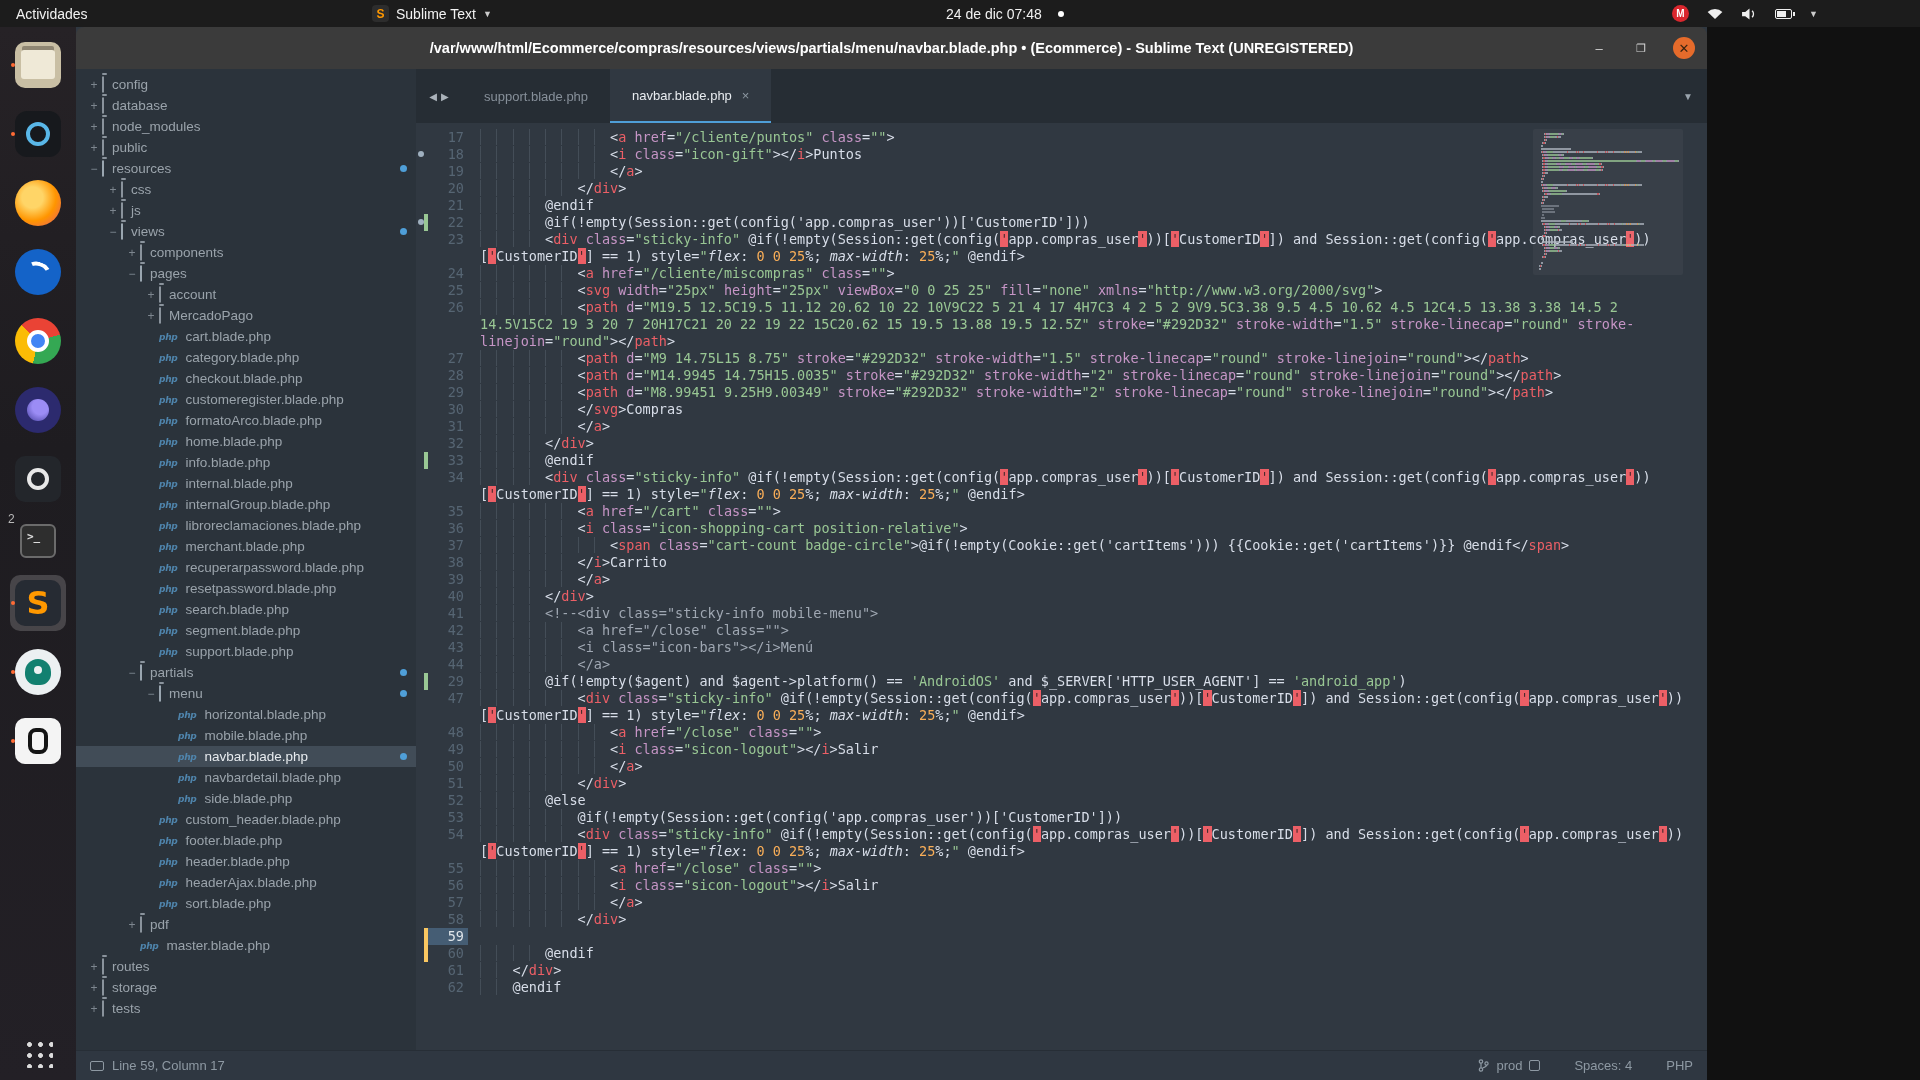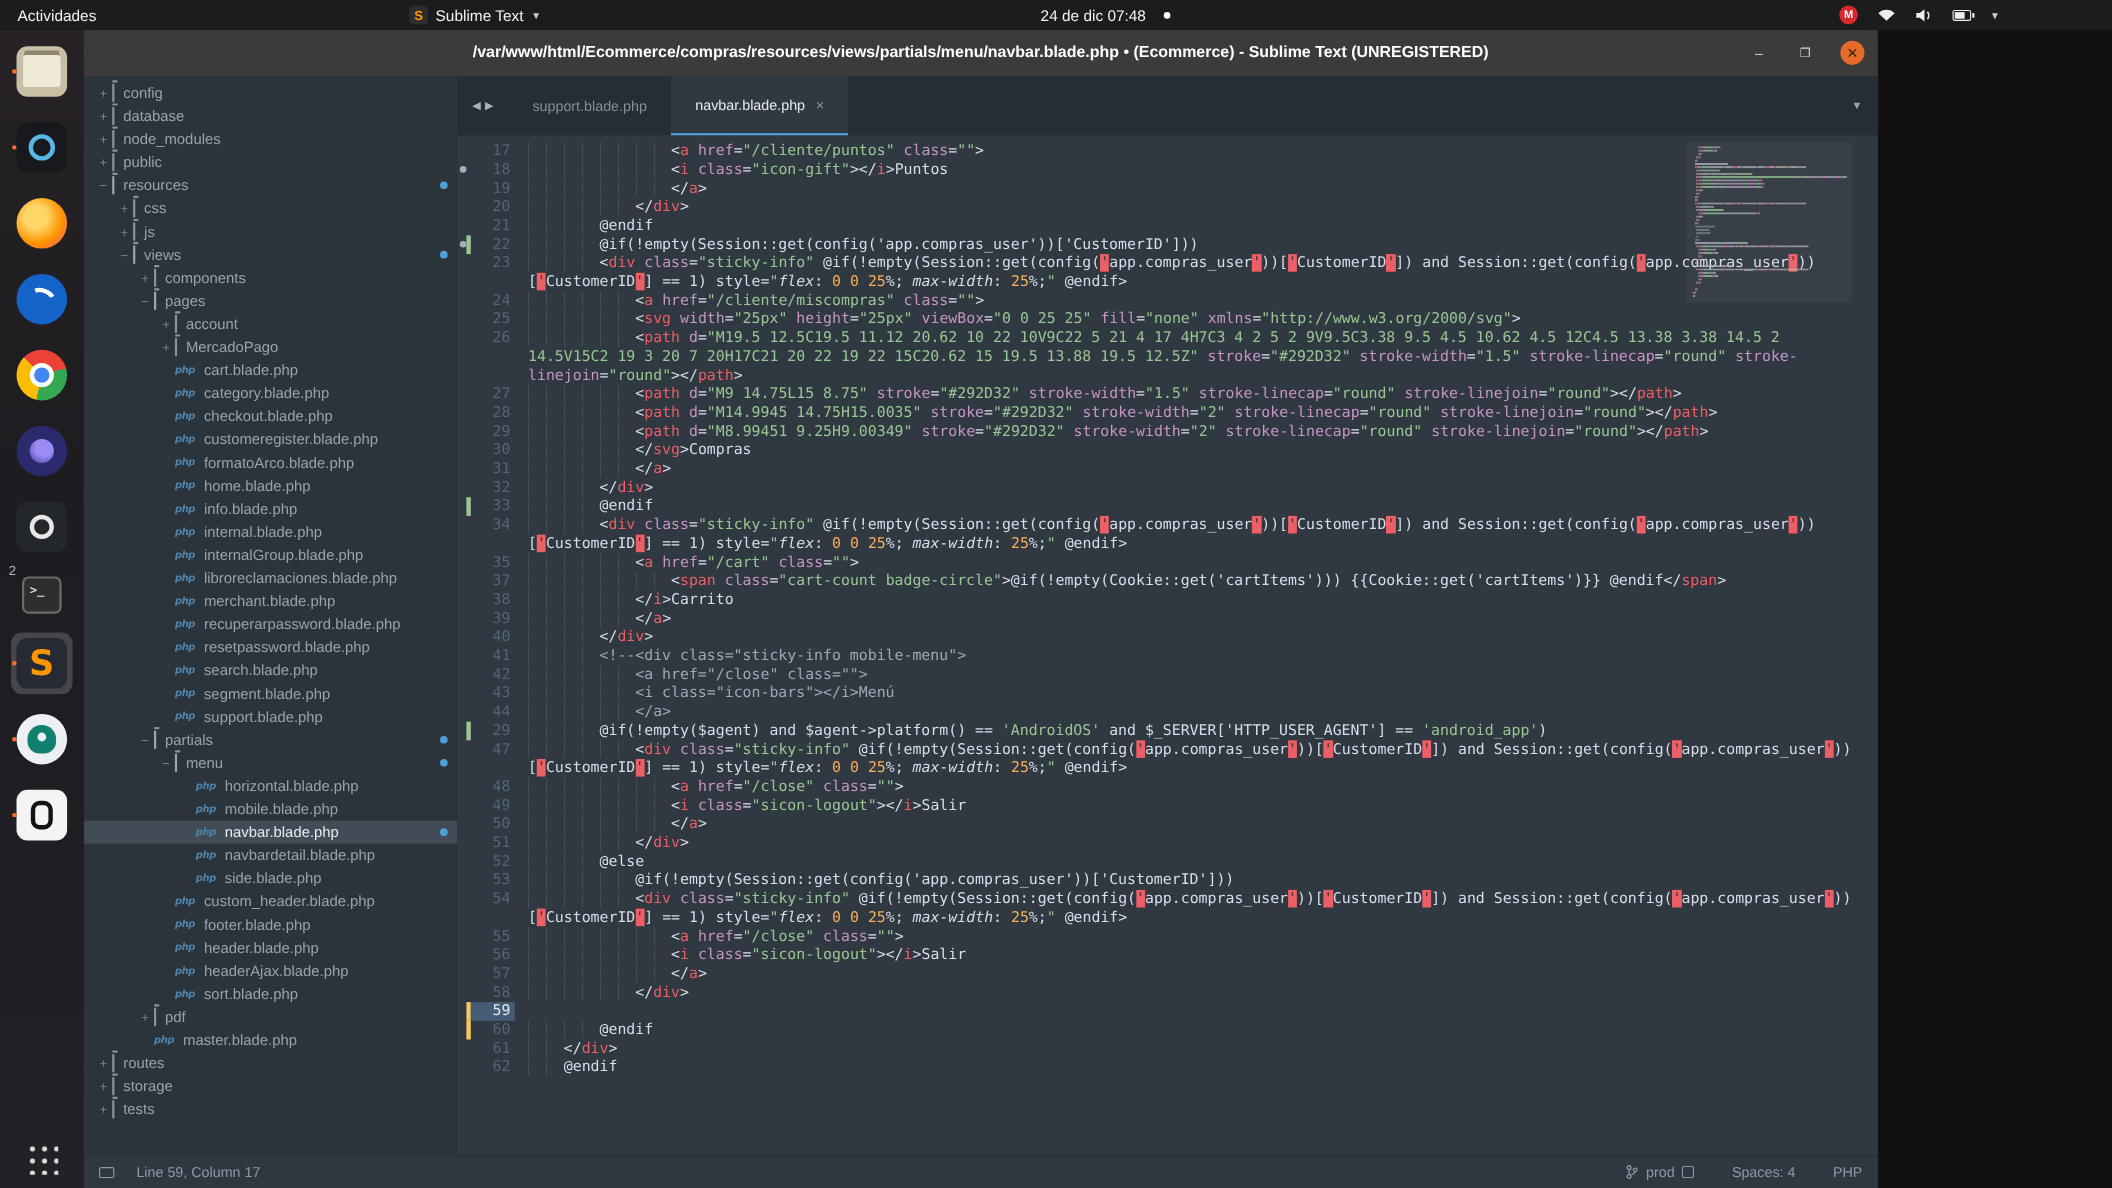--- a/index.html
+++ b/index.html
@@ -145,21 +145,21 @@
 
   
   #minimap { position:absolute; right:24px; top:60px; width:150px; padding:4px;
              background:rgba(255,255,255,0.04); border-radius:2px; }
   .mrow { height:2px; margin-bottom:1px; white-space:nowrap; overflow:hidden; }
   .mrow span { display:inline-block; height:2px; opacity:.75; vertical-align:top; }
 
   
   #statusbar { height:30px; flex:none; background:#2f3741; border-top:1px solid #272e36;
                display:flex; align-items:center; color:#8e99a3; font-size:13px; padding:0 14px; }
-  #stleft { display:flex; align-items:center; gap:20px; }
+  #stleft { display:flex; align-items:center; gap:8px; }
   .st-recticon { width:14px; height:10px; border:1.5px solid #8e99a3; border-radius:2px; }
   #stright { margin-left:auto; display:flex; align-items:center; gap:34px; }
   .branchwrap { display:flex; align-items:center; gap:7px; }
   .sqicon { width:11px; height:11px; border:1.3px solid #8e99a3; border-radius:2px; }
 </style>
 </head>
 <body>
 
 <div id="topbar">
   <span id="activities">Actividades</span>
@@ -616,20 +616,27 @@
             <span class="lnum">34</span>
             <span class="lpad"></span>
             <span class="code"><span class="ind" style="width: 8ch;"></span><span class="tk-p">&lt;</span><span class="tk-t">div</span><span class="tk-p"> </span><span class="tk-a">class</span><span class="tk-p">=</span><span class="tk-s">"sticky-info"</span><span class="tk-p"> @if(!empty(Session::get(config(</span><span class="tk-x">'</span><span class="tk-p">app.compras_user</span><span class="tk-x">'</span><span class="tk-p">))[</span><span class="tk-x">'</span><span class="tk-p">CustomerID</span><span class="tk-x">'</span><span class="tk-p">]) and Session::get(config(</span><span class="tk-x">'</span><span class="tk-p">app.compras_user</span><span class="tk-x">'</span><span class="tk-p">))[</span><span class="tk-x">'</span><span class="tk-p">CustomerID</span><span class="tk-x">'</span><span class="tk-p">] == 1) style=</span><span class="tk-s">"</span><span class="tk-i">flex</span><span class="tk-p">: </span><span class="tk-n">0</span><span class="tk-p"> </span><span class="tk-n">0</span><span class="tk-p"> </span><span class="tk-n">25</span><span class="tk-p">%; </span><span class="tk-i">max-width</span><span class="tk-p">: </span><span class="tk-n">25</span><span class="tk-p">%;</span><span class="tk-s">"</span><span class="tk-p"> @endif&gt;</span></span>
           </div>
           <div class="cl">
             <span class="gmark"></span>
             <span class="gbar "></span>
             <span class="lnum">35</span>
             <span class="lpad"></span>
             <span class="code"><span class="ind" style="width: 12ch;"></span><span class="tk-p">&lt;</span><span class="tk-t">a</span><span class="tk-p"> </span><span class="tk-a">href</span><span class="tk-p">=</span><span class="tk-s">"/cart"</span><span class="tk-p"> </span><span class="tk-a">class</span><span class="tk-p">=</span><span class="tk-s">""</span><span class="tk-p">&gt;</span></span>
+          </div>
+          <div class="cl">
+            <span class="gmark"></span>
+            <span class="gbar "></span>
+            <span class="lnum">36</span>
+            <span class="lpad"></span>
+            <span class="code"><span class="ind" style="width: 12ch;"></span><span class="tk-p">&lt;</span><span class="tk-t">i</span><span class="tk-p"> </span><span class="tk-a">class</span><span class="tk-p">=</span><span class="tk-s">"icon-shopping-cart position-relative"</span><span class="tk-p">&gt;</span></span>
           </div>
           <div class="cl">
             <span class="gmark"></span>
             <span class="gbar "></span>
             <span class="lnum">37</span>
             <span class="lpad"></span>
             <span class="code"><span class="ind" style="width: 16ch;"></span><span class="tk-p">&lt;</span><span class="tk-t">span</span><span class="tk-p"> </span><span class="tk-a">class</span><span class="tk-p">=</span><span class="tk-s">"cart-count badge-circle"</span><span class="tk-p">&gt;@if(!empty(Cookie::get('cartItems'))) {{Cookie::get('cartItems')}} @endif</span><span class="tk-p">&lt;/</span><span class="tk-t">span</span><span class="tk-p">&gt;</span></span>
           </div>
           <div class="cl">
             <span class="gmark"></span>

